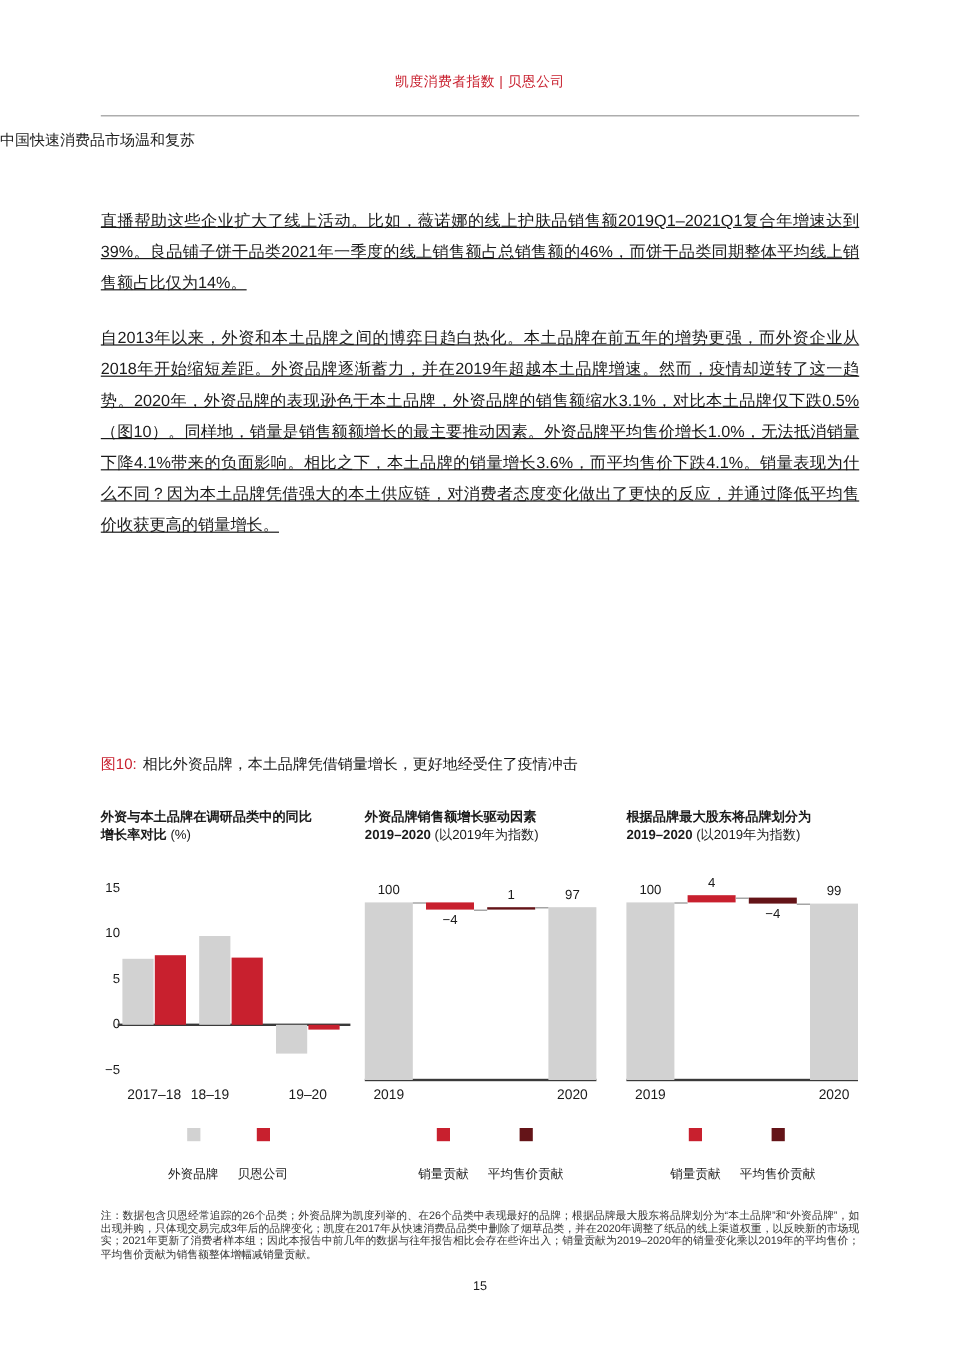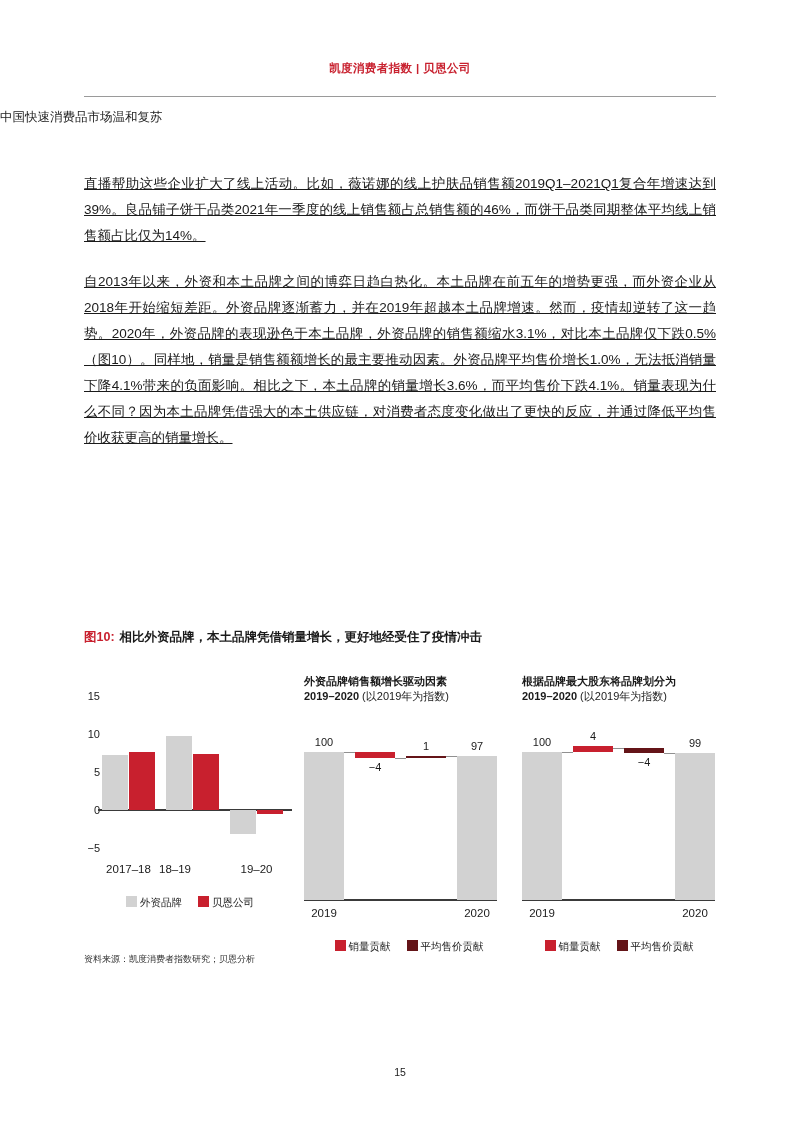--- a/index.html
+++ b/index.html
@@ -9,50 +9,50 @@
     --ink:#1a1a1a;
   }
   html,body{margin:0;padding:0;}
   body{
     width:800px;height:1130px;background:#ffffff;position:relative;
     font-family:"Liberation Sans","DejaVu Sans",sans-serif;color:var(--ink);
     overflow:hidden;
   }
   .brand{
     position:absolute;top:61px;left:0;right:0;text-align:center;
-    color:var(--red);font-size:11.5px;font-weight:bold;letter-spacing:.4px;
+    color:var(--red);font-size:11.5px;font-weight:normal;letter-spacing:.4px;
   }
   .divider{
     position:absolute;top:96px;left:84px;right:84px;margin:0;border:0;
     border-top:1px solid #9a9a9a;
   }
   .subtitle{
     position:absolute;top:109px;left:0;right:0;text-align:left;
     font-size:12.5px;font-weight:500;color:#222;
   }
   .content{position:absolute;top:171px;left:84px;width:632px;}
   .body-para{margin:0 0 20px 0;font-size:13.5px;line-height:26px;text-align:justify;text-decoration:underline;}
   .figure{position:absolute;top:628px;left:84px;width:632px;}
-  .caption{font-size:12.5px;font-weight:bold;line-height:18px;}
+  .caption{font-size:12.5px;font-weight:normal;line-height:18px;}
   .caption-label{color:var(--red);margin-right:5px;}
   .chart-row{display:flex;gap:8px;margin-top:28px;}
   .col1{width:212px;}.col2{width:210px;}.col3{width:194px;}
   .chart-title{font-size:11px;line-height:15px;font-weight:bold;min-height:44px;}
   .chart-title .reg{font-weight:normal;}
   .chart-host{position:relative;height:196px;margin-top:14px;}
   .wf{width:193px;}
   .bar{position:absolute;}
   .ytick{position:absolute;left:0;width:16px;text-align:right;font-size:11px;line-height:14px;}
   .zeroline{position:absolute;height:2px;background:#3a3a3a;}
   .baseline{position:absolute;left:0;right:0;top:167px;height:2px;background:#3a3a3a;}
   .wlabel{position:absolute;width:40px;text-align:center;font-size:11px;line-height:13px;}
   .xlabel{position:absolute;top:174px;font-size:11.5px;text-align:center;line-height:14px;}
   .connector{position:absolute;height:1px;background:#909090;}
   .legend{display:flex;justify-content:center;gap:16px;margin-top:12px;font-size:10.5px;}
-  .legend-item{display:flex;gap:3px;}
+  .legend-item{display:flex;align-items:center;gap:21px;flex-direction:column;}
   .swatch{width:11px;height:11px;display:inline-block;}
   .notes{margin-top:22px;font-size:9px;line-height:10.5px;color:#333;text-align:justify;}
   .source{font-size:9px;line-height:10.5px;color:#333;}
   .page-number{position:absolute;top:1066px;left:0;right:0;text-align:center;font-size:10.5px;}
 </style>
 </head>
 <body>
 
 <div>
 
@@ -66,20 +66,24 @@
   </div>
 
   <div class="figure">
     <div class="caption">
       <span class="caption-label">图10:</span><span>相比外资品牌，本土品牌凭借销量增长，更好地经受住了疫情冲击</span>
     </div>
 
     <div class="chart-row">
 
       <div class="col1">
+        <div class="chart-title">
+          <span>外资与本土品牌在调研品类中的同比</span><span class="reg"></span><br>
+          <span>增长率对比</span><span class="reg"> (%)</span>
+        </div>
         <div class="chart-host">
             <div class="ytick" style="top: 1px;">15</div>
             <div class="ytick" style="top: 39px;">10</div>
             <div class="ytick" style="top: 77px;">5</div>
             <div class="ytick" style="top: 115px;">0</div>
             <div class="ytick" style="top: 153px;">−5</div>
             <div class="zeroline" style="top: 121px; left: 14px; right: 4px;"></div>
             <div class="bar" style="left: 18px; width: 26px; top: 67.28px; height: 54.72px; background: rgb(210, 210, 210);"></div>
             <div class="bar" style="left: 82px; width: 26px; top: 47.52px; height: 74.48px; background: rgb(210, 210, 210);"></div>
             <div class="bar" style="left: 146px; width: 26px; top: 122px; height: 24.32px; background: rgb(210, 210, 210);"></div>
@@ -163,18 +167,18 @@
             </div>
             <div class="legend-item">
               <div class="swatch" style="background: rgb(100, 20, 24);"></div>
               <div class="">平均售价贡献</div>
             </div>
           </div>
       </div>
 
     </div>
 
-    <div class="source">资料来源：凯度消费者指数研究；贝恩分析</div>
+    <div class="notes">注：数据包含贝恩经常追踪的26个品类；外资品牌为凯度列举的、在26个品类中表现最好的品牌；根据品牌最大股东将品牌划分为“本土品牌”和“外资品牌”，如出现并购，只体现交易完成3年后的品牌变化；凯度在2017年从快速消费品品类中删除了烟草品类，并在2020年调整了纸品的线上渠道权重，以反映新的市场现实；2021年更新了消费者样本组；因此本报告中前几年的数据与往年报告相比会存在些许出入；销量贡献为2019–2020年的销量变化乘以2019年的平均售价；平均售价贡献为销售额整体增幅减销量贡献。</div>
   </div>
 
   <div class="page-number">15</div>
 
 </div>
 
 </body></html>

